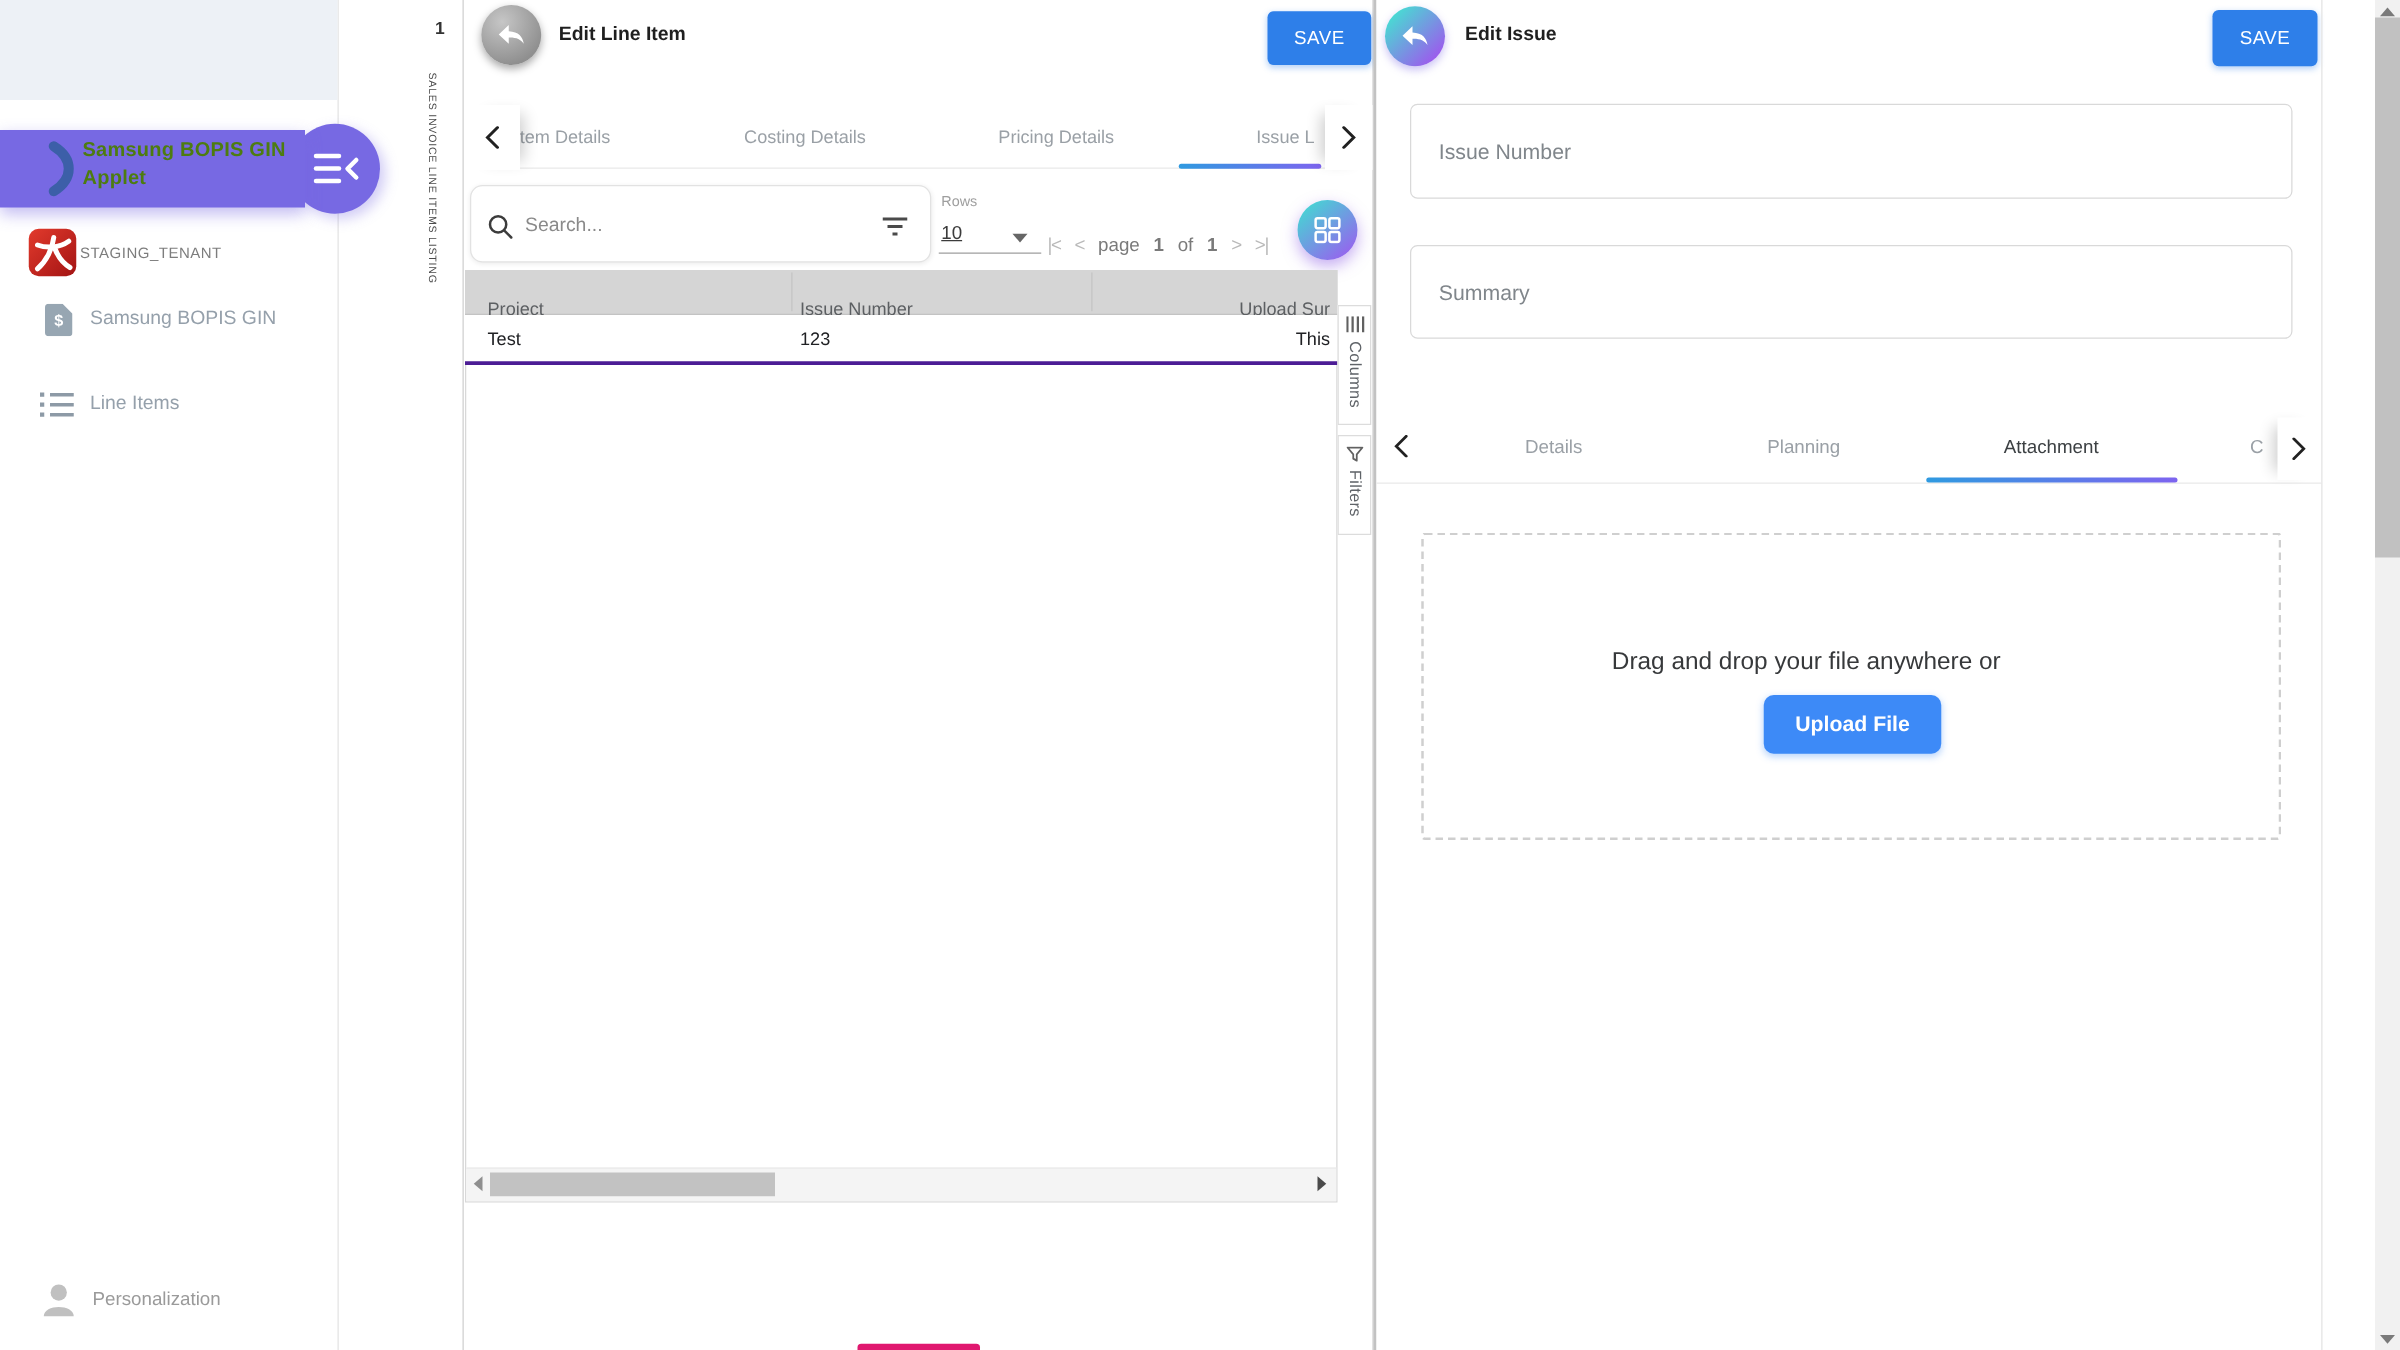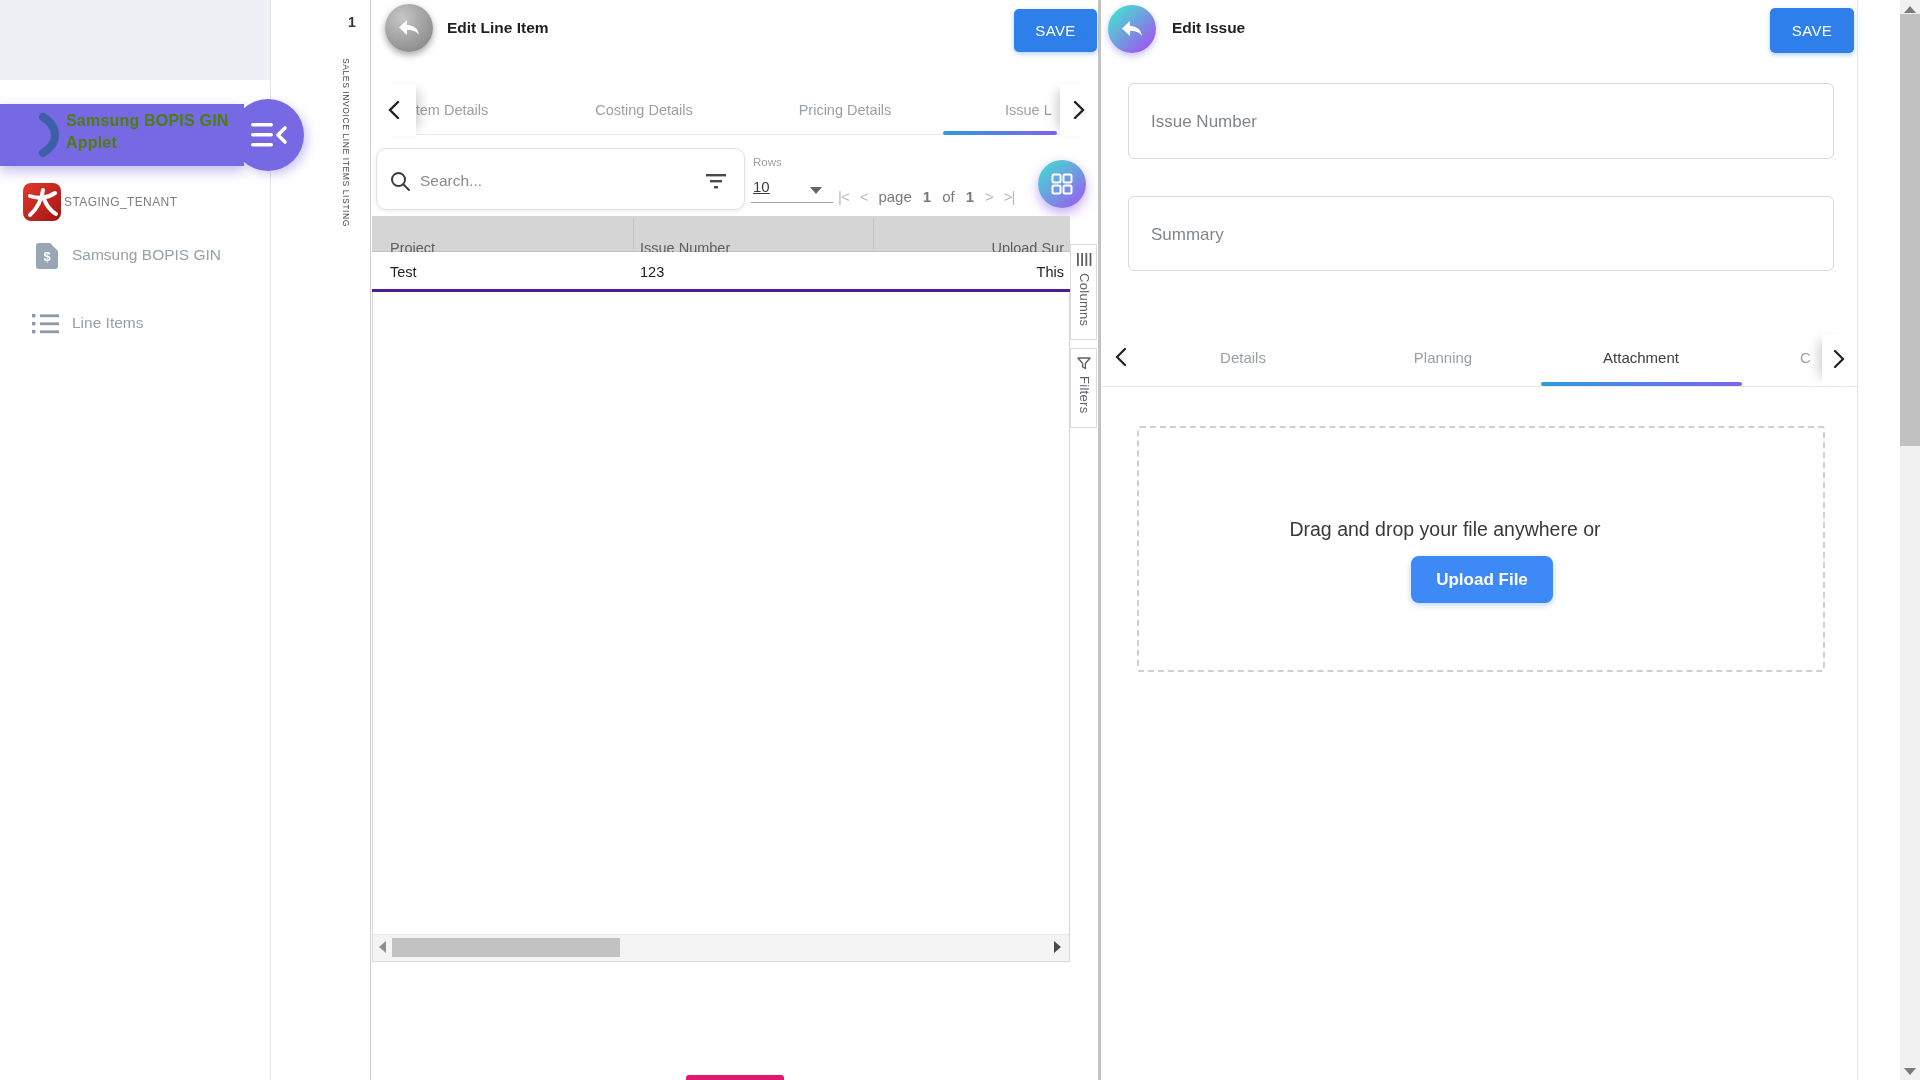--- a/index.html
+++ b/index.html
@@ -142,20 +142,27 @@
         <rect x="0" y="1" width="3.4" height="3.4" fill="#8d9aa6"></rect>
         <rect x="0" y="9" width="3.4" height="3.4" fill="#8d9aa6"></rect>
         <rect x="0" y="17" width="3.4" height="3.4" fill="#8d9aa6"></rect>
         <rect x="8" y="1.4" width="19" height="2.8" fill="#8d9aa6"></rect>
         <rect x="8" y="9.4" width="19" height="2.8" fill="#8d9aa6"></rect>
         <rect x="8" y="17.4" width="19" height="2.8" fill="#8d9aa6"></rect>
       </svg>
       <div class="abs side-label" style="left:72px;top:6px;">Line Items</div>
     </div>
 
+    <div class="abs vctr" style="left:0;top:1020px;width:270px;height:40px;">
+      <svg class="abs" style="left:32px;top:5px;" width="30" height="30" viewBox="0 0 30 30">
+        <circle cx="15" cy="9" r="6.5" fill="#c0c0c0"></circle>
+        <path d="M3 28 C3 18 27 18 27 28 Z" fill="#c0c0c0"></path>
+      </svg>
+      <div class="abs" id="personalization-label" style="left:74px;top:11px;">Personalization</div>
+    </div>
   </div>
 
   <div id="gutter-index" class="abs">1</div>
   <div id="gutter-vtext" class="abs">SALES INVOICE LINE ITEMS LISTING</div>
 
   <div id="li-panel" class="abs"></div>
 
   <div class="back-grey abs ctr">
     <svg width="24" height="22" viewBox="0 0 24 22">
       <path d="M10 8 V3 L2 10.5 L10 18 v-5 c6-.2 9.5 1.4 12 5 -.8-5.5-4-9.6-12-10z" fill="#fff"></path>

